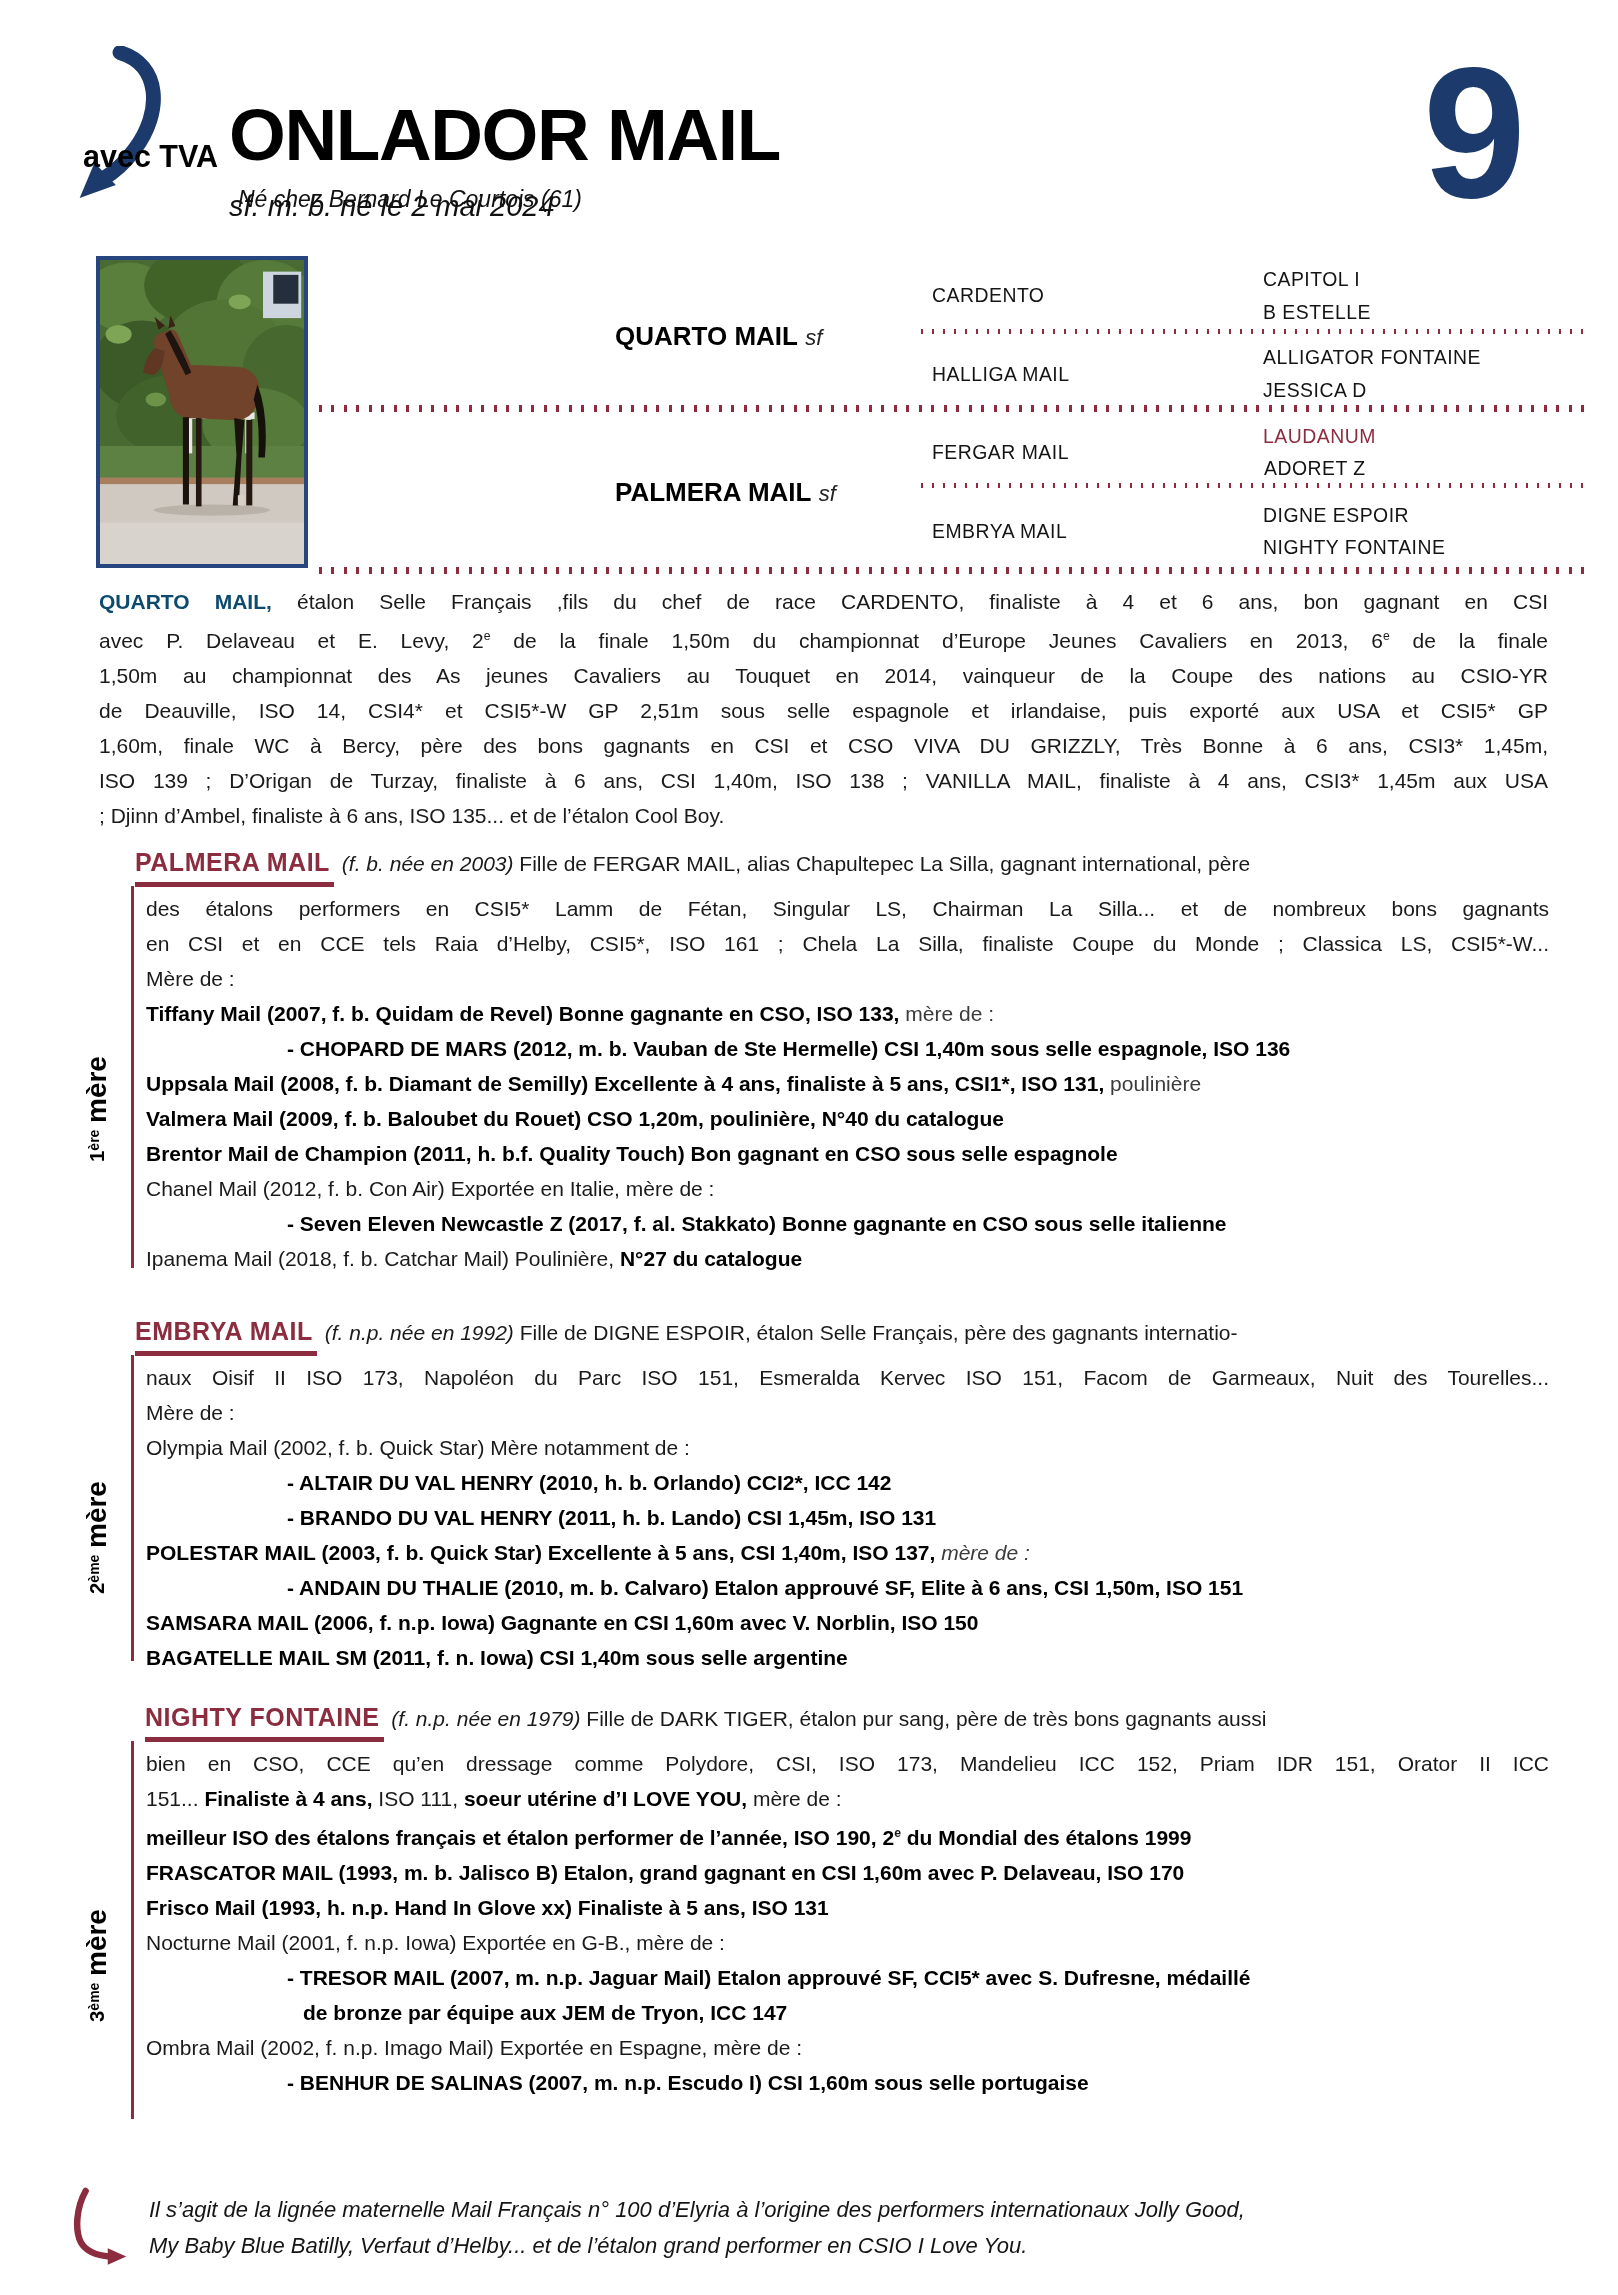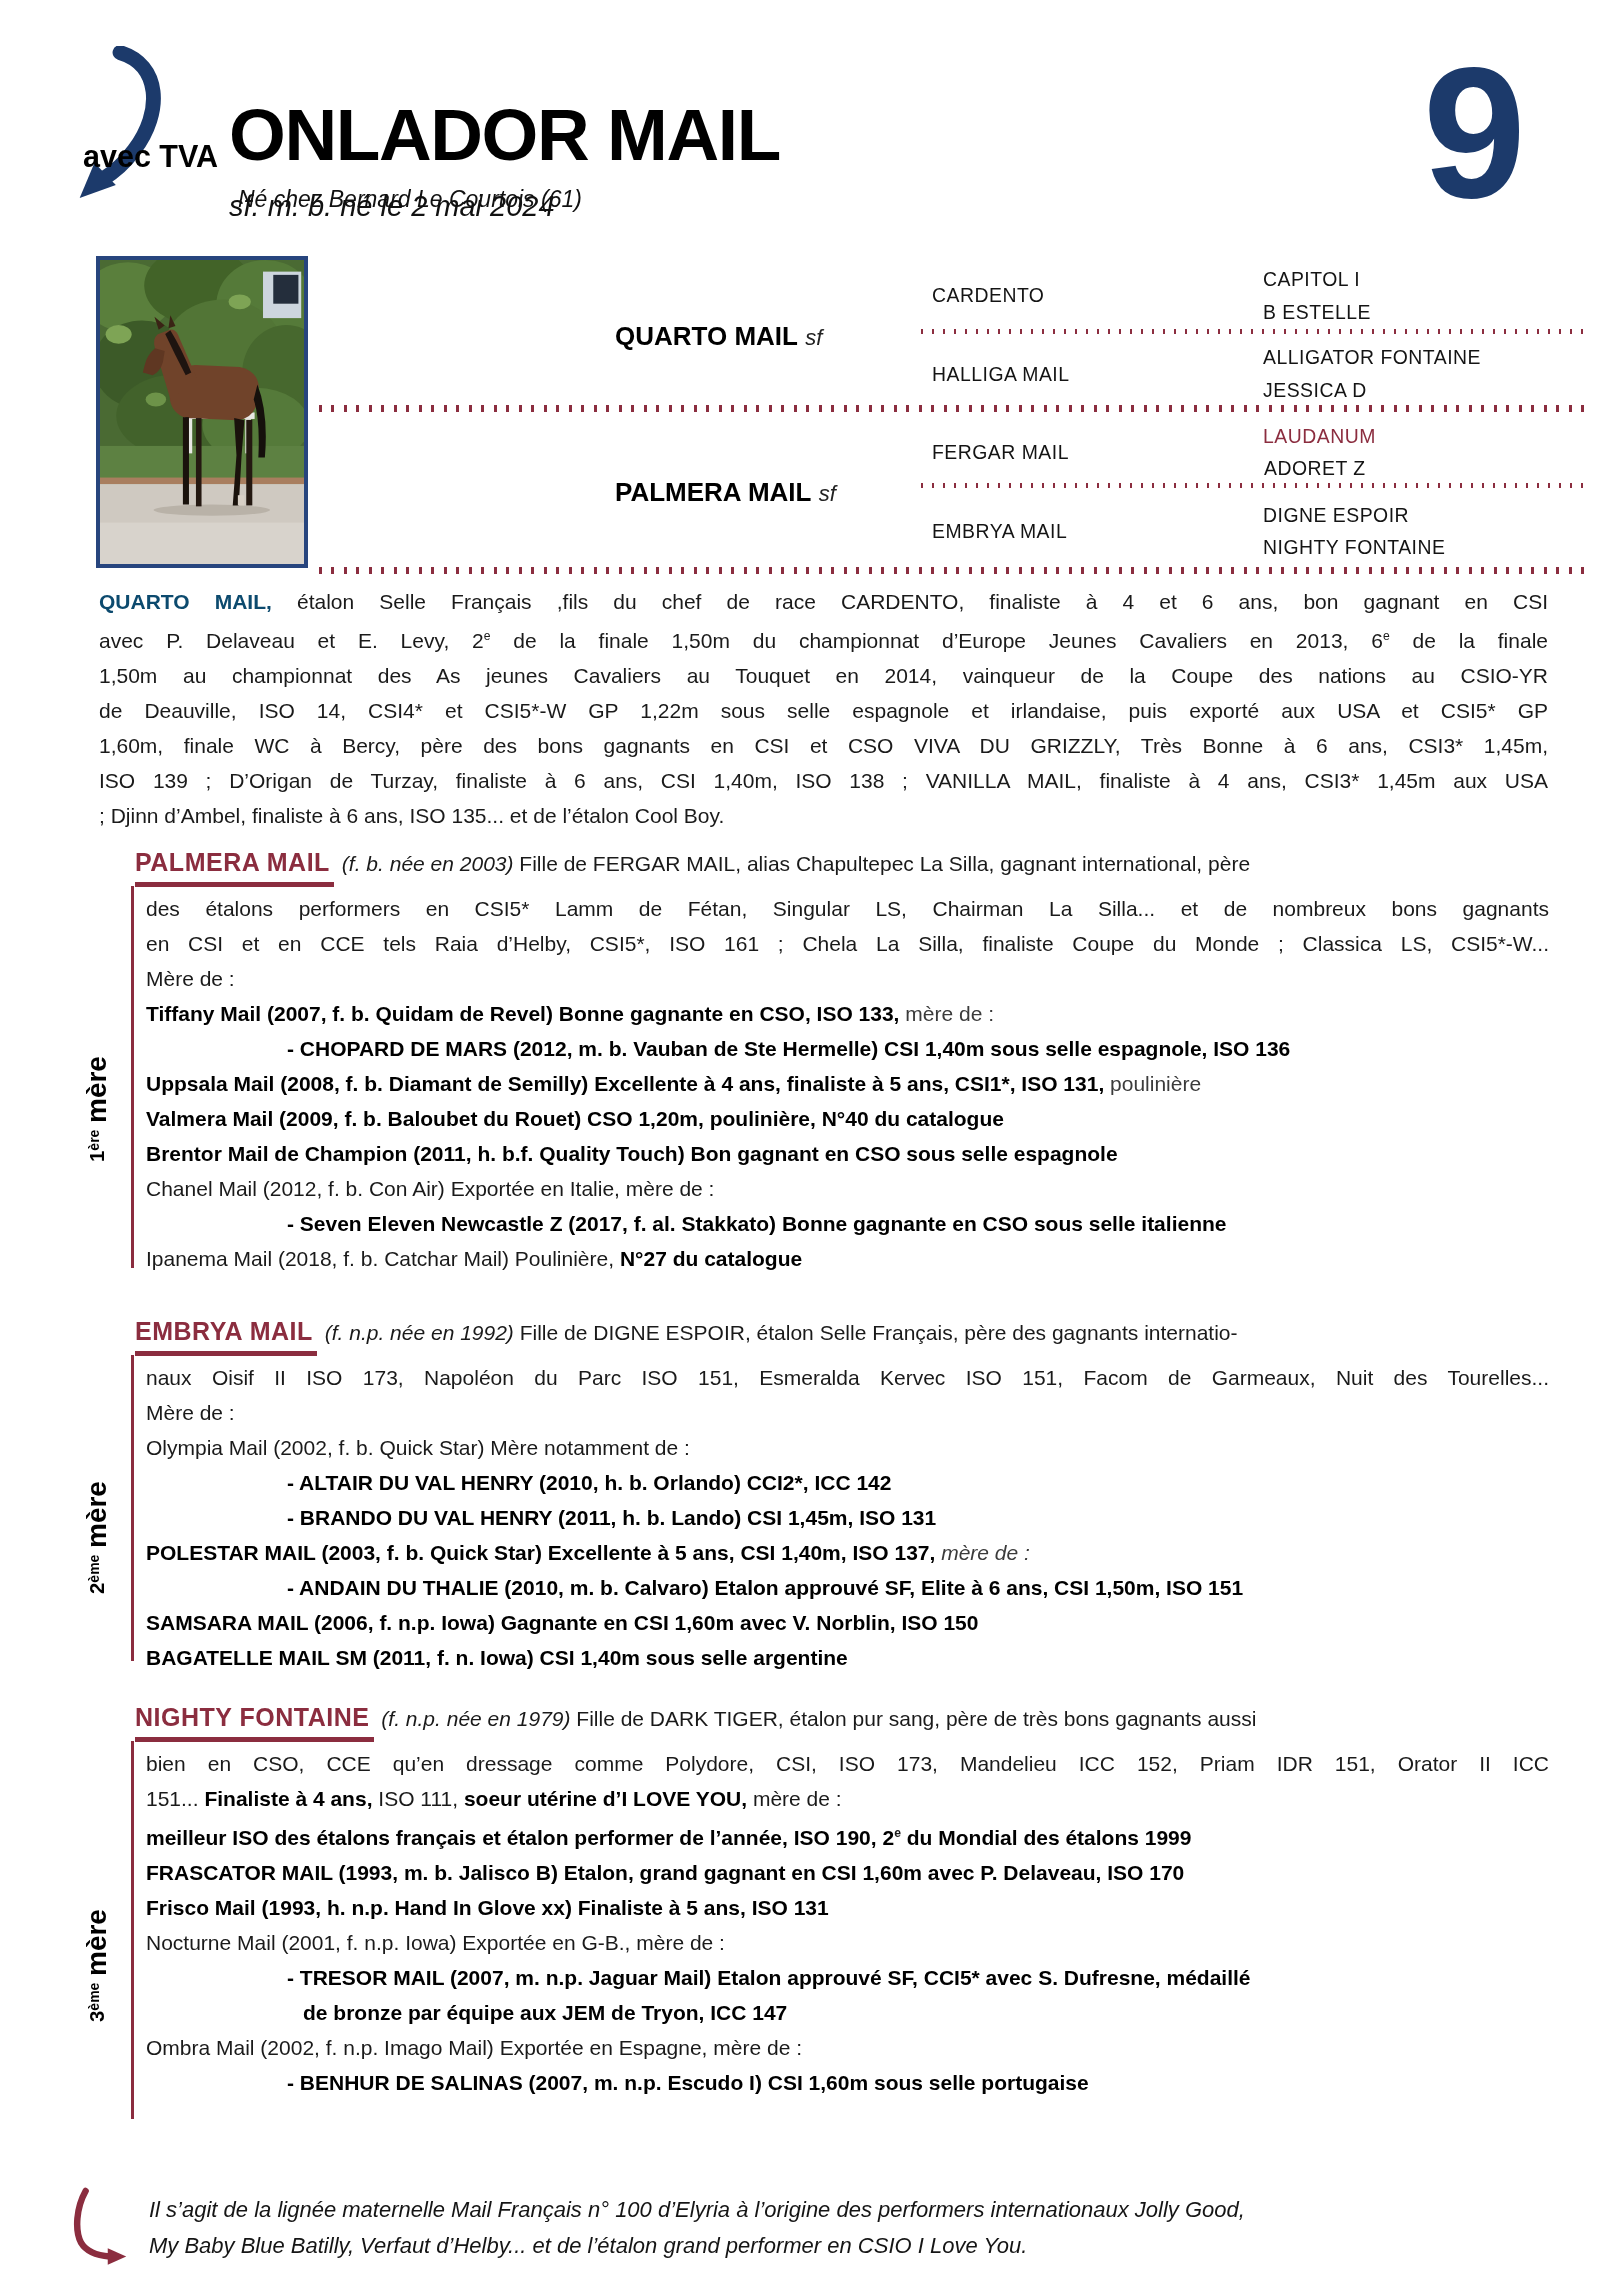--- a/index.html
+++ b/index.html
@@ -130,21 +130,21 @@
   <div class="dots-sm" style="left:921px;top:329px;width:666px;"></div>
   <div class="dots-sm" style="left:921px;top:483px;width:666px;"></div>
   <div class="dots-lg" style="left:319px;top:405px;width:1268px;"></div>
   <div class="dots-lg" style="left:319px;top:567px;width:1268px;"></div>
 
   <div class="para" style="left:99px;top:584px;width:1449px;">
     <div class="lines">
         <div class="line just"><span class="rb">QUARTO MAIL,</span><span class="n"> étalon Selle Français ,fils du chef de race CARDENTO, finaliste à 4 et 6 ans, bon gagnant en CSI</span></div>
         <div class="line just"><span class="n">avec P. Delaveau et  E. Levy, 2</span><span class="sup">e</span><span class="n"> de la finale 1,50m du championnat d’Europe Jeunes Cavaliers en 2013, 6</span><span class="sup">e</span><span class="n"> de la finale</span></div>
         <div class="line just"><span class="n">1,50m au championnat des As jeunes Cavaliers au Touquet en 2014, vainqueur de la Coupe des nations au CSIO-YR</span></div>
-        <div class="line just"><span class="n">de Deauville,  ISO 14, CSI4* et CSI5*-W GP 1,22m sous selle espagnole et irlandaise, puis exporté aux USA et CSI5* GP</span></div>
+        <div class="line just"><span class="n">de Deauville,  ISO 14, CSI4* et CSI5*-W GP 2,51m sous selle espagnole et irlandaise, puis exporté aux USA et CSI5* GP</span></div>
         <div class="line just"><span class="n">1,60m, finale WC à Bercy, père des bons gagnants en CSI et CSO VIVA DU GRIZZLY, Très Bonne à 6 ans, CSI3* 1,45m,</span></div>
         <div class="line just"><span class="n">ISO 139 ; D’Origan de Turzay, finaliste à 6 ans, CSI 1,40m, ISO 138 ; VANILLA MAIL, finaliste à 4 ans, CSI3* 1,45m aux USA</span></div>
         <div class="line"><span class="n">; Djinn d’Ambel, finaliste à 6 ans, ISO 135... et de l’étalon Cool Boy.</span></div>
       </div>
   </div>
 
   <div class="title-row" style="left:135px;top:847px;">
     <span class="mere-title">PALMERA MAIL</span><span class="title-rest"><span class="it">(f. b. née en 2003) </span><span class="n">Fille de FERGAR MAIL, alias Chapultepec La Silla, gagnant international, père</span></span>
   </div>
   <div class="vline" style="left:131px;top:886px;height:382px;"></div>
@@ -181,21 +181,21 @@
         <div class="line"><span class="n">Olympia Mail (2002, f. b. Quick Star) Mère notamment de :</span></div>
         <div class="line ind1"><span class="b">- ALTAIR DU VAL HENRY (2010, h. b. Orlando) CCI2*, ICC 142</span></div>
         <div class="line ind1"><span class="b">- BRANDO DU VAL HENRY (2011, h. b. Lando) CSI 1,45m, ISO 131</span></div>
         <div class="line"><span class="b">POLESTAR MAIL (2003, f. b. Quick Star) Excellente à 5 ans, CSI 1,40m, ISO 137,</span><span class="itl"> mère  de :</span></div>
         <div class="line ind1"><span class="b">- ANDAIN DU THALIE (2010, m. b. Calvaro) Etalon approuvé SF, Elite à 6 ans, CSI 1,50m, ISO 151</span></div>
         <div class="line"><span class="b">SAMSARA MAIL (2006, f. n.p. Iowa) Gagnante en CSI 1,60m avec V. Norblin, ISO 150</span></div>
         <div class="line"><span class="b">BAGATELLE MAIL SM (2011, f. n. Iowa) CSI 1,40m sous selle argentine</span></div>
       </div>
   </div>
 
-  <div class="title-row" style="left:135px;top:1702px;">
+  <div class="title-row" style="left:145px;top:1702px;">
     <span class="mere-title">NIGHTY FONTAINE</span><span class="title-rest"><span class="it">(f. n.p. née en 1979) </span><span class="n">Fille de DARK TIGER, étalon pur sang, père de très bons gagnants aussi</span></span>
   </div>
   <div class="vline" style="left:131px;top:1741px;height:378px;"></div>
   <div class="mere-label" style="left:81px;top:1855px;">
     <span><span class="ml-idx">3</span><sup class="ml-sup">ème</sup><span class="ml-word">mère</span></span>
   </div>
   <div class="para" style="left:146px;top:1746px;width:1403px;">
     <div class="lines">
         <div class="line just"><span class="n">bien en CSO, CCE qu’en dressage comme Polydore, CSI, ISO 173, Mandelieu ICC 152, Priam IDR 151, Orator II ICC</span></div>
         <div class="line"><span class="n">151... </span><span class="b">Finaliste à 4 ans,</span><span class="n"> ISO 111, </span><span class="b">soeur utérine d’I LOVE YOU,</span><span class="n"> mère de :</span></div>

